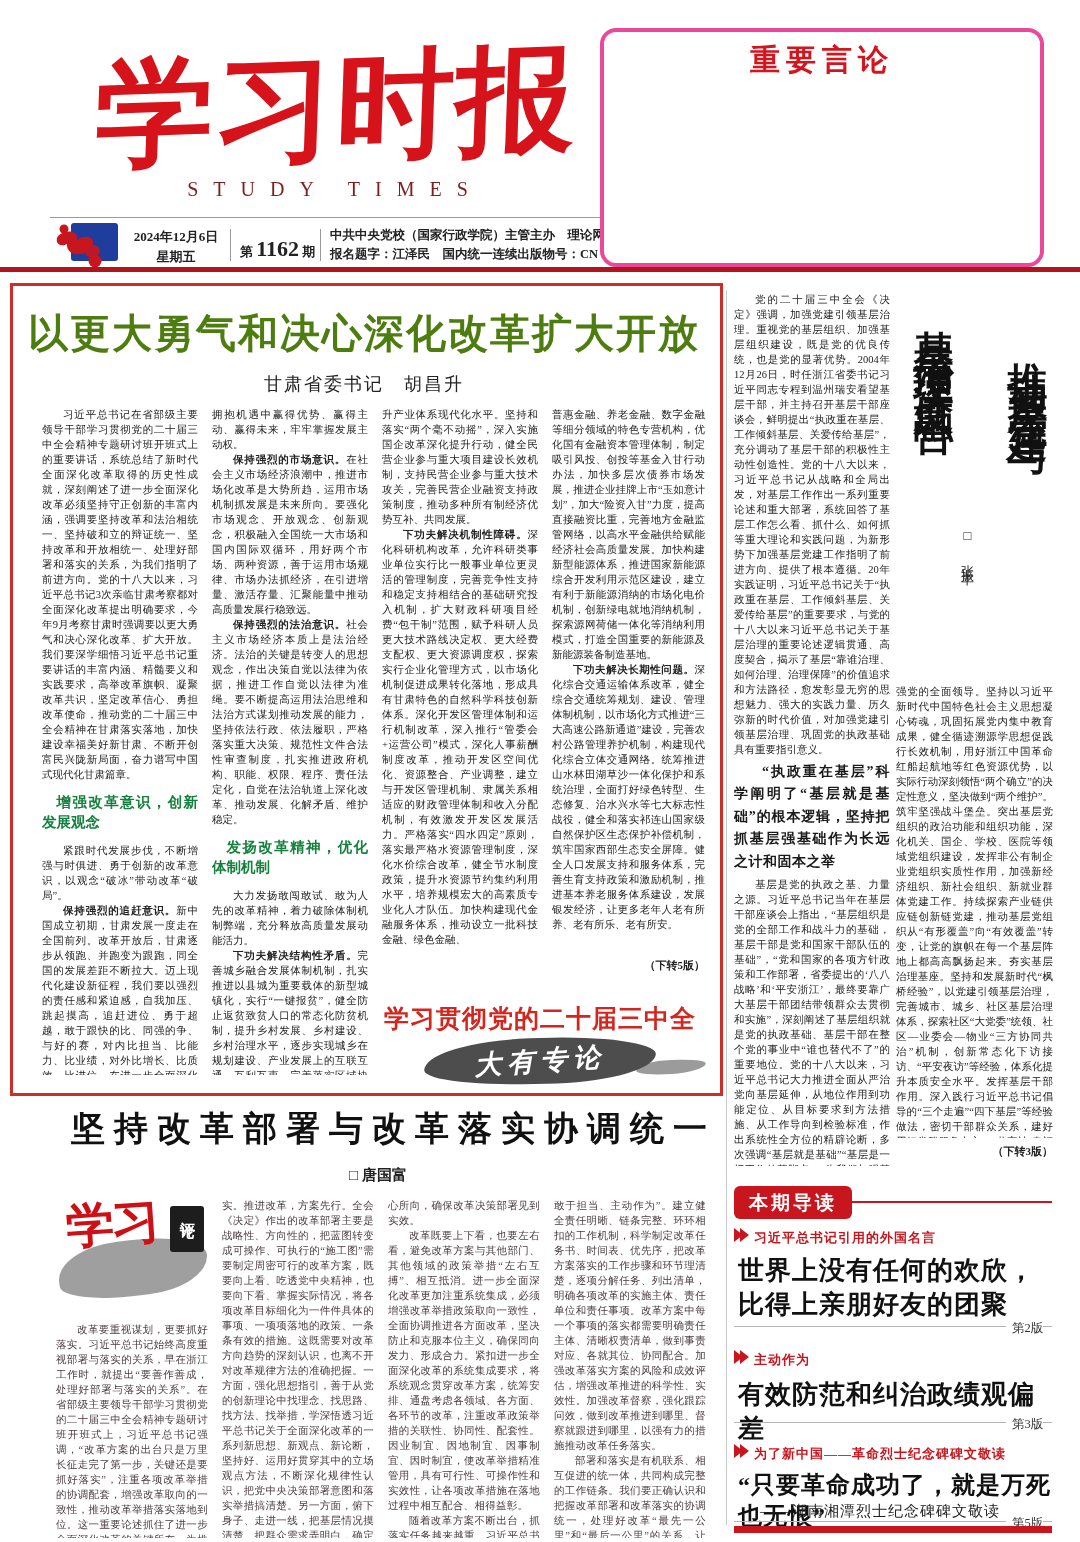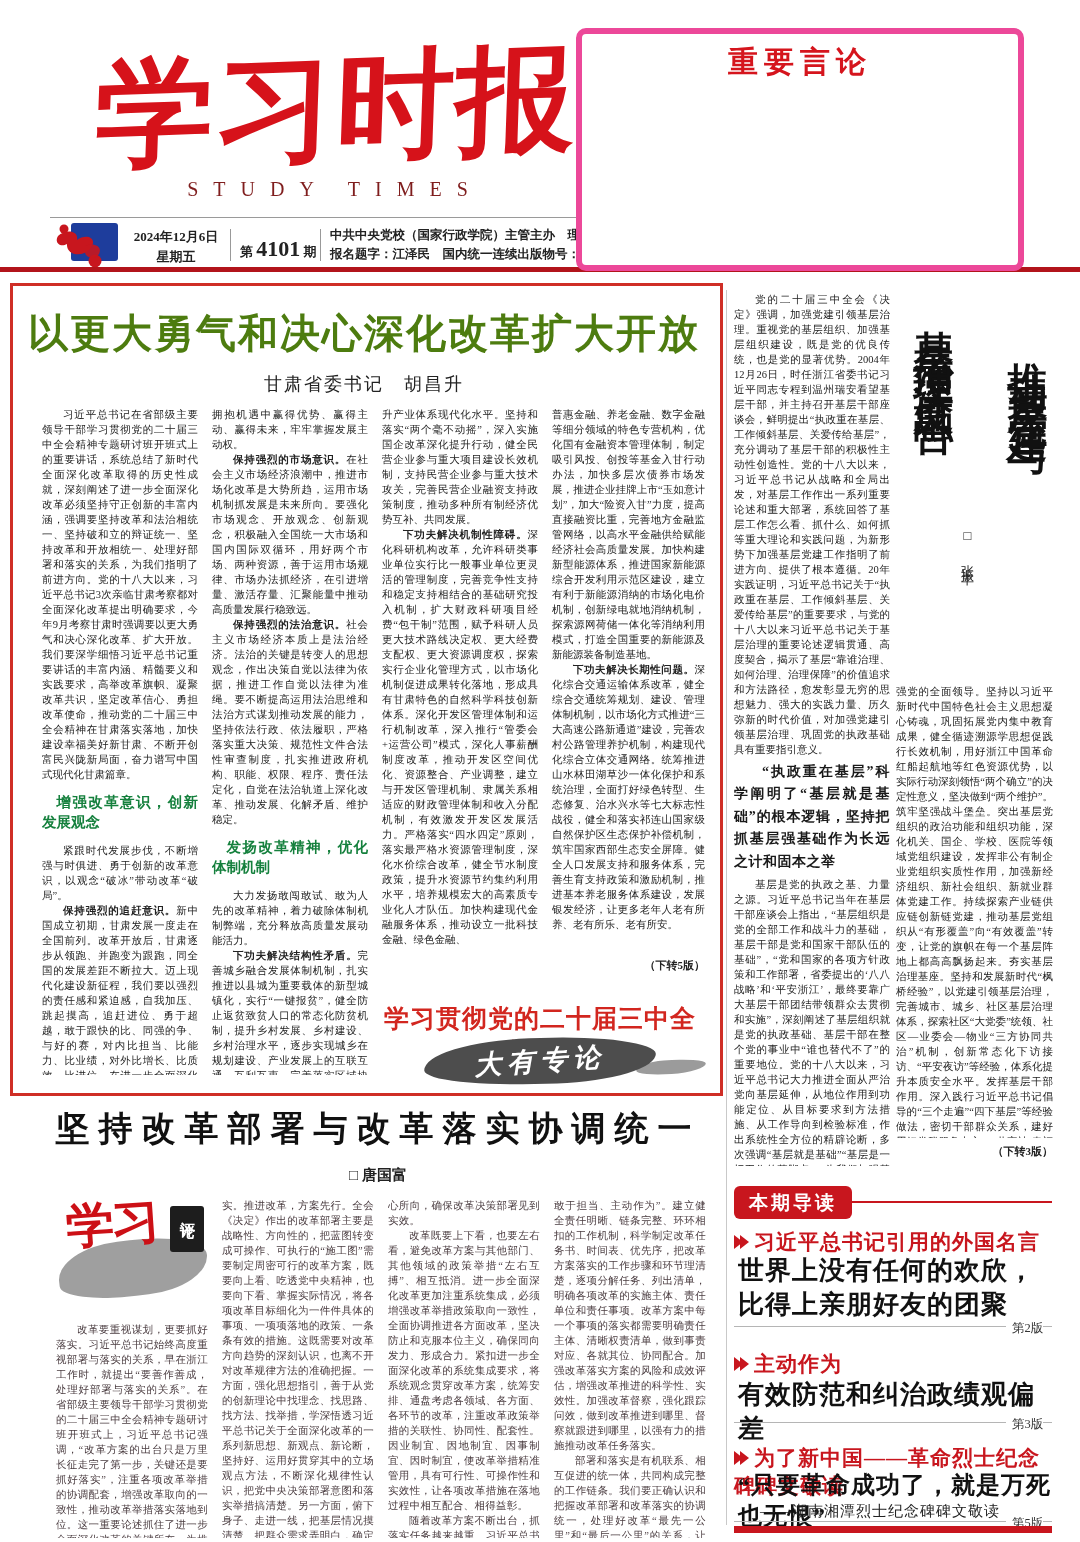--- a/index.html
+++ b/index.html
@@ -15,21 +15,21 @@
   .mast-rule{left:50px;top:217px;width:560px;height:1px;background:#9a9a9a;}
 
   .dl-date{left:128px;top:227px;width:96px;text-align:center;font-size:13px;font-weight:bold;line-height:1.5;color:#222;}
   .dl-sep{width:1px;height:32px;background:#999;top:229px;}
   .dl-issue{left:240px;top:236px;font-size:13px;font-weight:bold;color:#222;}
   .dl-issue b{font-size:22px;font-family:"Liberation Serif",serif;}
   .dl-pub{left:330px;top:226px;width:700px;font-size:12.5px;line-height:1.55;color:#222;font-weight:bold;}
   .red-rule{left:0;top:267px;width:1080px;height:5px;background:#b2141b;}
 
   
-  .remarks{left:576px;top:28px;width:436px;height:231px;border:6px solid #ec4899;border-radius:10px;background:#fff;}
+  .remarks{left:600px;top:28px;width:436px;height:231px;border:4px solid #ec4899;border-radius:16px;background:#fff;}
   .remarks h2{margin:8px 0 4px 0;text-align:center;font-size:30px;letter-spacing:6px;color:#d5151d;
     font-family:"Liberation Sans","DejaVu Sans",sans-serif;font-weight:900;}
   .remarks p{margin:2px 16px;font-size:14.5px;line-height:1.58;text-align:justify;text-indent:2em;color:#161616;letter-spacing:.5px;}
 
   
   .mainbox{left:10px;top:283px;width:707px;height:807px;border:3px solid #cf2e26;background:#fff;}
   .m-headline{left:14px;top:306px;width:700px;text-align:center;font-size:40px;font-weight:900;letter-spacing:2px;
     font-family:"Liberation Sans","DejaVu Sans",sans-serif;color:#4d7c0f;}
   .m-byline{left:14px;top:372px;width:700px;text-align:center;font-size:18px;color:#222;letter-spacing:2px;}
 
@@ -54,32 +54,32 @@
   
   .vsep{left:726px;top:290px;width:1px;height:1235px;background:#c9c9c9;}
   .vtitle{writing-mode:vertical-rl;font-weight:900;color:#111;font-size:40px;letter-spacing:12px;
     font-family:"Liberation Serif","DejaVu Serif",serif;}
   .vauthor{writing-mode:vertical-rl;font-size:13px;color:#222;letter-spacing:4px;}
 
   
   .guide-label{left:734px;top:1186px;width:118px;height:33px;background:#c8161e;color:#fff;text-align:center;
     line-height:33px;font-size:19px;font-weight:bold;font-family:"Liberation Sans",sans-serif;letter-spacing:3px;border-radius:6px;}
   .guide-line{left:852px;top:1201px;width:200px;height:2px;background:#c8161e;}
-  .gtag{position:absolute;left:734px;width:318px;font-size:21px;color:#c8161e;font-weight:bold;letter-spacing:1px;}
+  .gtag{position:absolute;left:734px;width:318px;font-size:13px;color:#c8161e;font-weight:bold;letter-spacing:1px;}
   .gtitle{position:absolute;left:738px;width:316px;font-size:26px;font-weight:900;color:#111;line-height:1.3;letter-spacing:1px;}
   .gsub{position:absolute;left:760px;width:290px;font-size:15px;color:#222;letter-spacing:1px;}
   .grule{position:absolute;left:734px;width:318px;border-bottom:1px solid #b5b5b5;}
   .gpage{position:absolute;font-size:12.5px;color:#333;background:#fff;padding-left:6px;}
   .chev{display:inline-block;margin-right:8px;}
   .chev i{display:inline-block;width:0;height:0;border-left:9px solid #c8161e;border-top:7px solid transparent;
     border-bottom:7px solid transparent;margin-right:-3px;}
   .guide-bar{left:734px;top:1526px;width:318px;height:7px;background:#c8161e;}
 
   
-  .b-headline{left:40px;top:1106px;width:676px;text-align:center;font-size:34px;font-weight:900;letter-spacing:9px;color:#111;}
+  .b-headline{left:40px;top:1106px;width:676px;text-align:right;font-size:34px;font-weight:900;letter-spacing:9px;color:#111;}
   .b-byline{left:40px;top:1166px;width:676px;text-align:center;font-size:15px;font-weight:bold;color:#222;}
   .bcol{position:absolute;font-size:10.5px;line-height:15px;text-align:justify;color:#4a3c40;overflow:hidden;letter-spacing:.3px;}
   .bcol p{margin:0;text-indent:2em;}
   .bcol p.cont{text-indent:0;}
 
   
   .stamp{left:58px;top:1198px;width:168px;height:118px;}
   .stamp-brush{position:absolute;left:0;top:42px;width:150px;height:56px;background:#8e8e8e;opacity:.85;
     border-radius:50% 60% 50% 60%/70% 50% 70% 40%;transform:rotate(-7deg);}
   .stamp-main{position:absolute;left:8px;top:-6px;font-size:48px;font-weight:900;color:#cc1016;transform:rotate(-4deg);
@@ -105,21 +105,21 @@
       <path d="M30 24 C38 20, 48 24, 44 32 C40 38, 30 36, 30 30 Z" fill="#c8161e" opacity="0.9"></path>
     </svg>
   </div>
   <div class="abs dl-date">
     <div>2024年12月6日</div>
     <div>星期五</div>
   </div>
   <div class="abs dl-sep" style="left:230px;"></div>
   <div class="abs dl-issue">
     <span>第</span>
-    <b>4101</b>
+    <b>1162</b>
     <span>期</span>
   </div>
   <div class="abs dl-sep" style="left:320px;"></div>
   <div class="abs dl-pub">
     <div>中共中央党校（国家行政学院）主管主办　理论网：https://www.cntheory.com</div>
     <div>报名题字：江泽民　国内统一连续出版物号：CN 11-0137　代号：1-267</div>
   </div>
   <div class="abs red-rule"></div>
 
   <div class="abs remarks">

